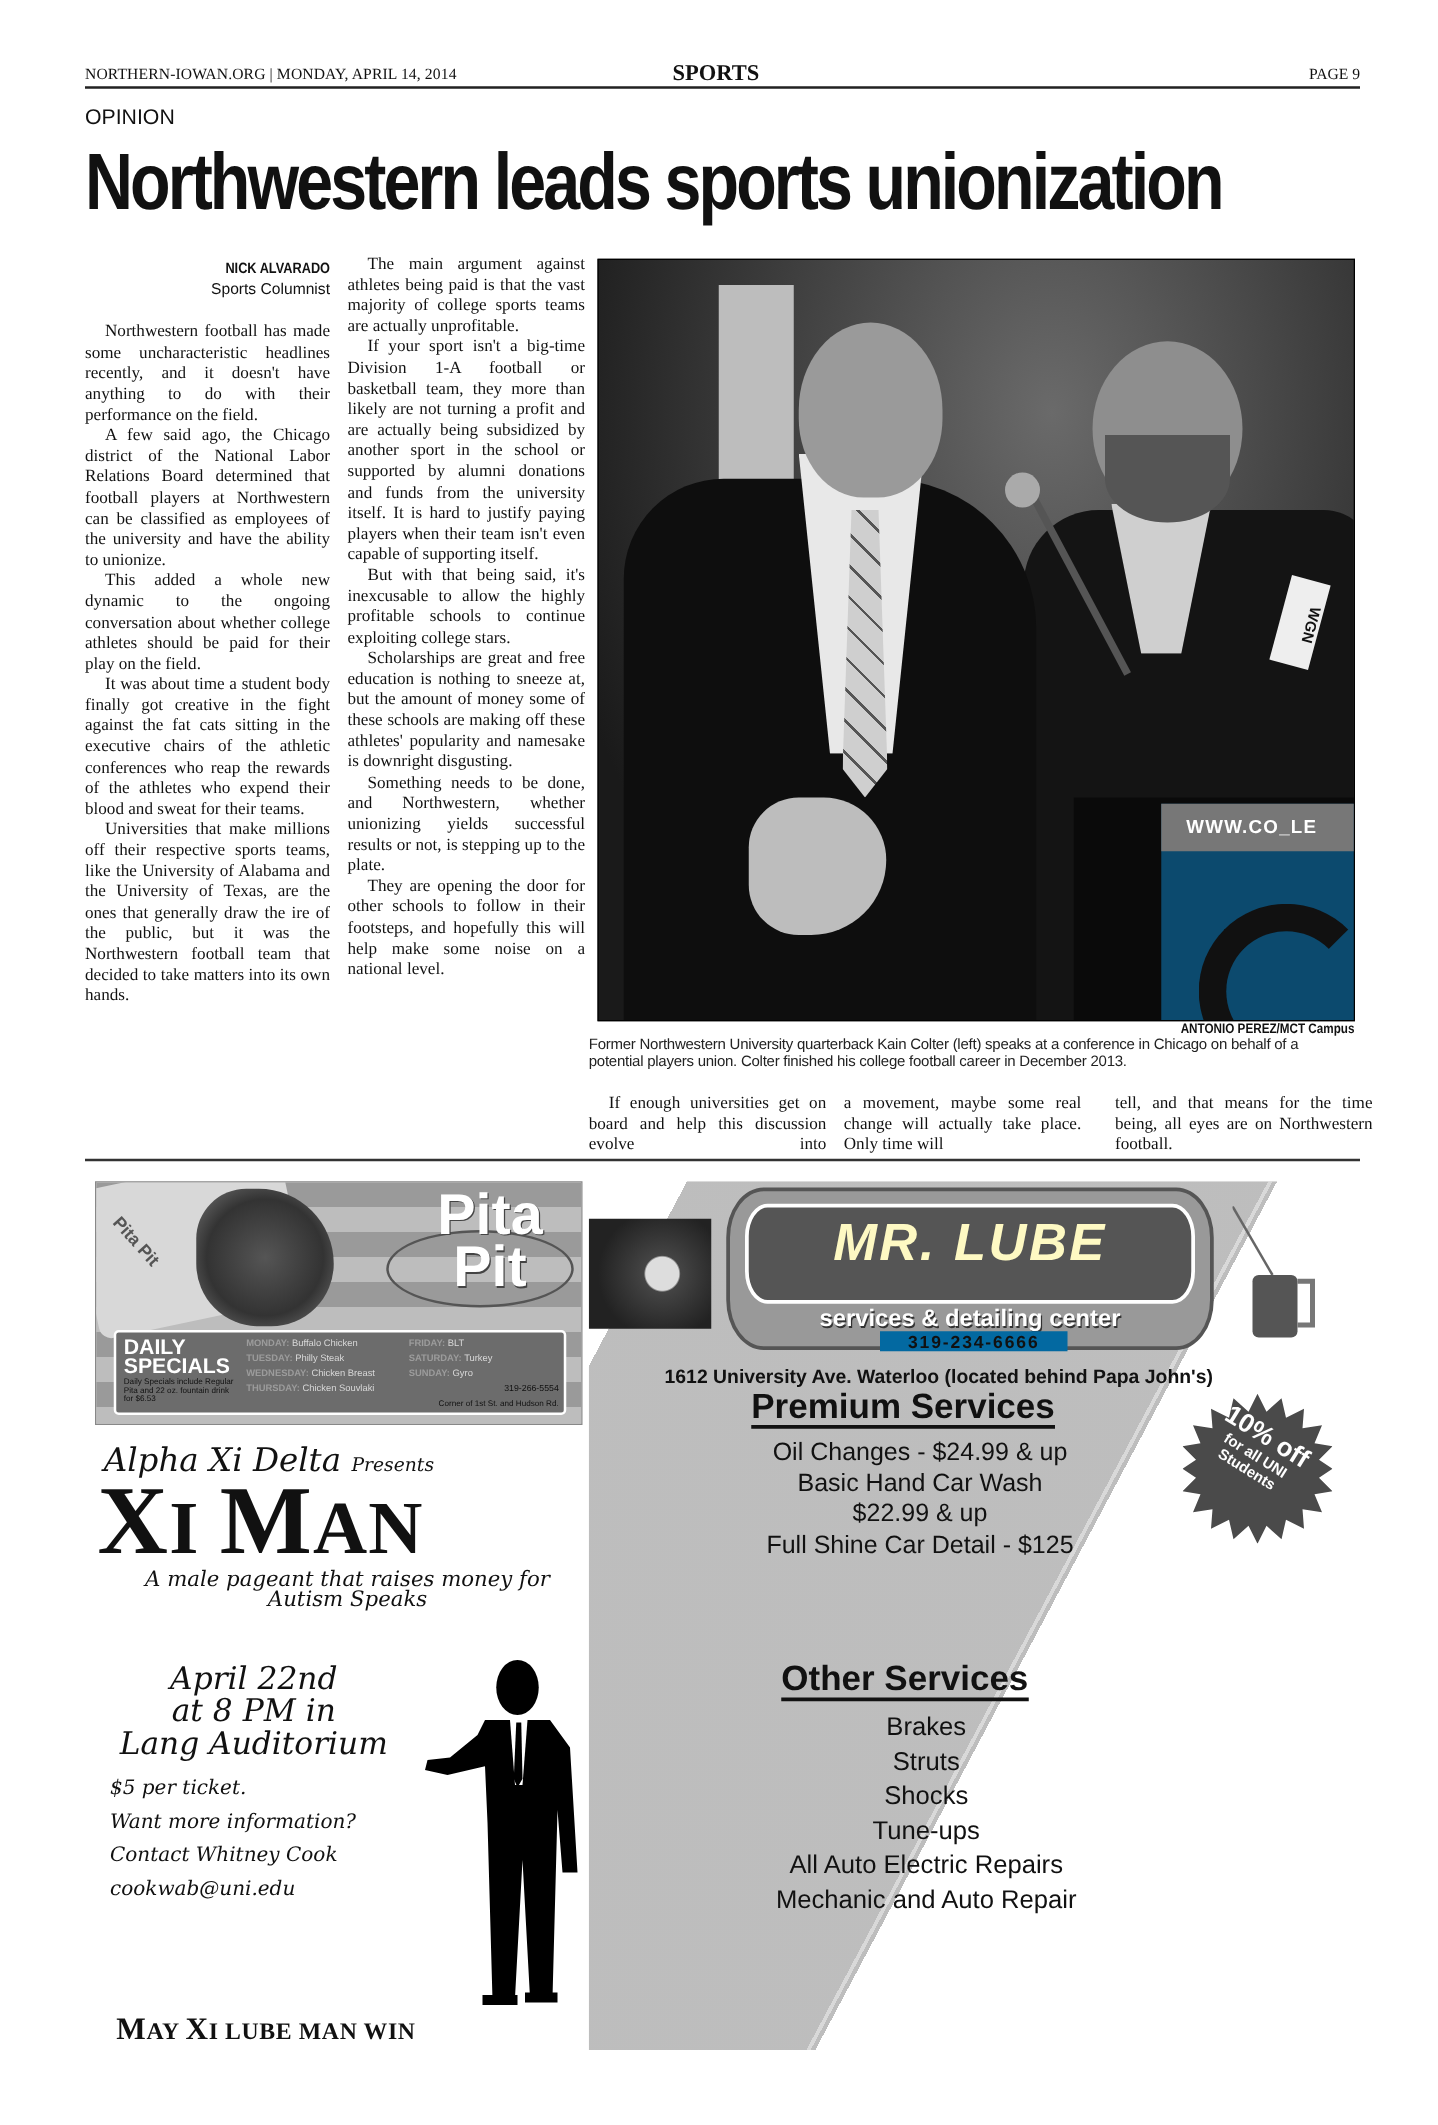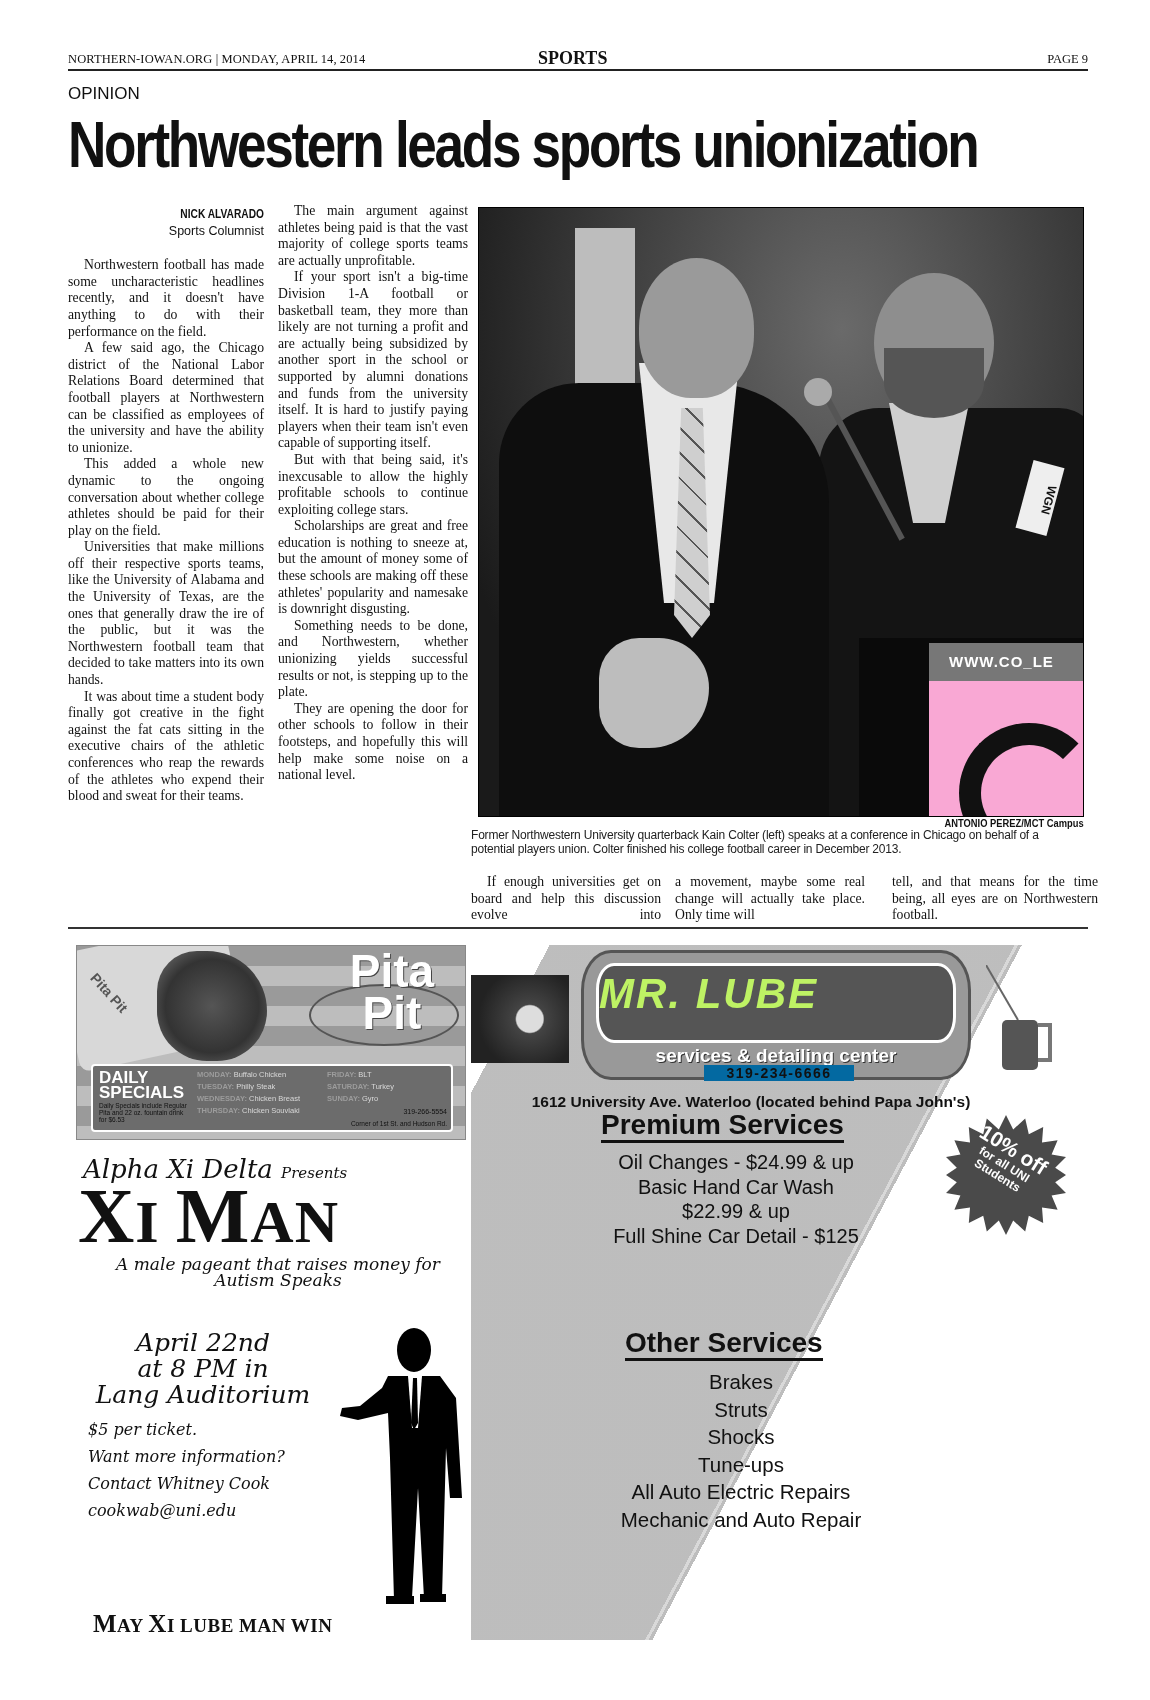--- a/index.html
+++ b/index.html
@@ -46,21 +46,21 @@
   .person1-shirt { position: absolute; left: 160px; top: 155px; width: 100px; height: 240px; background: #e8e8e8; clip-path: polygon(0 0,100% 0,75% 100%,25% 100%); }
   .person1-tie { position: absolute; left: 195px; top: 200px; width: 36px; height: 230px; background: repeating-linear-gradient(45deg,#cfcfcf 0 8px,#555 8px 10px,#cfcfcf 10px 18px); clip-path: polygon(20% 0,80% 0,100% 90%,50% 100%,0 90%); }
   .person1-hand { position: absolute; left: 120px; top: 430px; width: 110px; height: 110px; border-radius: 40% 50% 60% 40%; background: #bdbdbd; }
   .person2-head { position: absolute; left: 395px; top: 65px; width: 120px; height: 140px; border-radius: 50%; background: #8e8e8e; }
   .person2-beard { position: absolute; left: 405px; top: 140px; width: 100px; height: 70px; border-radius: 0 0 50% 50%; background: #555; }
   .person2-body { position: absolute; left: 340px; top: 200px; width: 280px; height: 420px; background: #141414; border-radius: 60px 40px 0 0; }
   .person2-shirt { position: absolute; left: 410px; top: 195px; width: 80px; height: 120px; background: #cfcfcf; clip-path: polygon(0 0,100% 0,70% 100%,30% 100%); }
   .mic { position: absolute; left: 325px; top: 170px; width: 28px; height: 28px; border-radius: 50%; background: #aaa; }
   .mic-stem { position: absolute; left: 345px; top: 190px; width: 6px; height: 160px; background: #555; transform: rotate(-28deg); transform-origin: top; }
   .podium { position: absolute; left: 380px; top: 430px; width: 226px; height: 190px; background: #0a0a0a; }
-  .podium-sign { position: absolute; left: 450px; top: 435px; width: 156px; height: 175px; background: #f9a8d4; }
+  .podium-sign { position: absolute; left: 450px; top: 435px; width: 156px; height: 175px; background: #0c4a6e; }
   .podium-sign .url { position: absolute; left: 0; top: 0; width: 100%; height: 38px; background: #777; color: #fff;
     font-family: "Liberation Sans", sans-serif; font-weight: bold; font-size: 15px; line-height: 38px; padding-left: 20px; letter-spacing: 1px; }
   .podium-sign .logo { position: absolute; left: 30px; top: 80px; width: 140px; height: 140px; border: 22px solid #111; border-radius: 50%; border-right-color: transparent; }
   .wgn { position: absolute; left: 545px; top: 255px; width: 32px; height: 70px; background: #eee; transform: rotate(15deg);
     color: #111; font-family: "Liberation Sans", sans-serif; font-weight: bold; font-size: 12px; writing-mode: vertical-rl; text-align: center; }
 
   .credit { position: absolute; top: 817px; right: 4px; font-family: "Liberation Sans", sans-serif; font-weight: bold; font-size: 11px;
     transform: scaleX(0.85); transform-origin: right; }
   .cutline { position: absolute; top: 829px; left: 403px; width: 614px; font-family: "Liberation Sans", sans-serif; font-size: 12px; line-height: 13.5px; color: #222; letter-spacing: -0.2px; }
 
@@ -103,21 +103,21 @@
   
   .lube { position: absolute; left: 403px; top: 945px; width: 614px; height: 695px; overflow: hidden; }
   .road { position: absolute; left: 0; top: 0; width: 100%; height: 100%;
     background: linear-gradient(118deg, transparent 0 8%, #b6b6b6 8% 56%, transparent 56% 100%); opacity: 0.9; }
   .road-dashes { position: absolute; left: 0; top: 0; width: 100%; height: 100%;
     background: repeating-linear-gradient(118deg, transparent 0 60px, rgba(255,255,255,0.7) 60px 63px, transparent 63px 140px); 
     clip-path: polygon(75% 0,100% 0,100% 10%,40% 100%,5% 100%); opacity: 0.6; }
   .lube .photo-small { position: absolute; left: 0; top: 30px; width: 98px; height: 88px; background: radial-gradient(circle at 60% 50%, #ddd 0 18%, #444 20%, #222 70%); }
   .lube .sign { position: absolute; left: 110px; top: 5px; width: 390px; height: 130px; background: #999; border: 3px solid #555; border-radius: 30px / 40px; }
   .lube .sign-inner { position: absolute; left: 12px; top: 10px; width: 360px; height: 80px; background: #555; border: 3px solid #fff; border-radius: 18px / 26px; }
-  .lube .brand { position: absolute; left: 0; top: 4px; width: 100%; text-align: left; font-family: "Liberation Sans", sans-serif; font-style: italic; font-weight: bold; color: #bef264; font-size: 42px; letter-spacing: 2px; }
+  .lube .brand { position: absolute; left: 0; top: 4px; width: 100%; text-align: center; font-family: "Liberation Sans", sans-serif; font-style: italic; font-weight: bold; color: #fef9c3; font-size: 42px; letter-spacing: 2px; }
   .lube .sub { position: absolute; left: 0; top: 92px; width: 100%; text-align: center; font-family: "Liberation Sans", sans-serif; font-weight: bold; color: #fff; font-size: 19px; text-shadow: 1px 1px 0 #333; }
   .lube .phone { position: absolute; left: 118px; top: 112px; width: 150px; background: #0369a1; text-align: center; font-family: "Liberation Sans", sans-serif; font-weight: bold; font-size: 14px; letter-spacing: 1.5px; left: 120px; }
   .lube .oilcan { position: absolute; left: 515px; top: 20px; width: 70px; height: 110px; }
   .lube .address { position: absolute; left: 0; top: 148px; width: 560px; text-align: center; font-family: "Liberation Sans", sans-serif; font-weight: bold; font-size: 15.5px; }
   .lube .burst { position: absolute; left: 475px; top: 170px; width: 120px; height: 120px; background: #4a4a4a;
     clip-path: polygon(50% 0,56% 12%,66% 3%,69% 16%,81% 10%,80% 23%,93% 21%,88% 33%,100% 35%,91% 44%,100% 50%,91% 56%,100% 65%,88% 67%,93% 79%,80% 77%,81% 90%,69% 84%,66% 97%,56% 88%,50% 100%,44% 88%,34% 97%,31% 84%,19% 90%,20% 77%,7% 79%,12% 67%,0 65%,9% 56%,0 50%,9% 44%,0 35%,12% 33%,7% 21%,20% 23%,19% 10%,31% 16%,34% 3%,44% 12%); }
   .lube .burst-text { position: absolute; left: 478px; top: 192px; width: 115px; text-align: center; transform: rotate(32deg); font-family: "Liberation Sans", sans-serif; font-weight: bold; color: #fff; line-height: 13px; }
   .lube .burst-text .big { font-size: 21px; display: block; line-height: 22px; }
   .lube .burst-text .sm { font-size: 12px; display: block; }
   .lube .prem-head { position: absolute; left: 130px; top: 165px; font-family: "Liberation Sans", sans-serif; font-weight: bold; font-size: 28px; border-bottom: 3px solid #111; line-height: 30px; }
@@ -141,22 +141,22 @@
   <h1 class="headline">Northwestern leads sports unionization</h1>
 
   <div class="col col1">
     <div class="byline">
       <span class="name">NICK ALVARADO</span>
       <span class="role">Sports Columnist</span>
     </div>
     <p>Northwestern football has made some uncharacteristic headlines recently, and it doesn't have anything to do with their performance on the field.</p>
     <p>A few said ago, the Chicago district of the National Labor Relations Board determined that football players at Northwestern can be classified as employees of the university and have the ability to unionize.</p>
     <p>This added a whole new dynamic to the ongoing conversation about whether college athletes should be paid for their play on the field.</p>
+    <p>It was about time a student body finally got creative in the fight against the fat cats sitting in the executive chairs of the athletic conferences who reap the rewards of the athletes who expend their blood and sweat for their teams.</p>
     <p>Universities that make millions off their respective sports teams, like the University of Alabama and the University of Texas, are the ones that generally draw the ire of the public, but it was the Northwestern football team that decided to take matters into its own hands.</p>
-    <p>It was about time a student body finally got creative in the fight against the fat cats sitting in the executive chairs of the athletic conferences who reap the rewards of the athletes who expend their blood and sweat for their teams.</p>
   </div>
 
   <div class="col col2">
     <p>The main argument against athletes being paid is that the vast majority of college sports teams are actually unprofitable.</p>
     <p>If your sport isn't a big-time Division 1-A football or basketball team, they more than likely are not turning a profit and are actually being subsidized by another sport in the school or supported by alumni donations and funds from the university itself. It is hard to justify paying players when their team isn't even capable of supporting itself.</p>
     <p>But with that being said, it's inexcusable to allow the highly profitable schools to continue exploiting college stars.</p>
     <p>Scholarships are great and free education is nothing to sneeze at, but the amount of money some of these schools are making off these athletes' popularity and namesake is downright disgusting.</p>
     <p>Something needs to be done, and Northwestern, whether unionizing yields successful results or not, is stepping up to the plate.</p>
     <p>They are opening the door for other schools to follow in their footsteps, and hopefully this will help make some noise on a national level.</p>
   </div>

